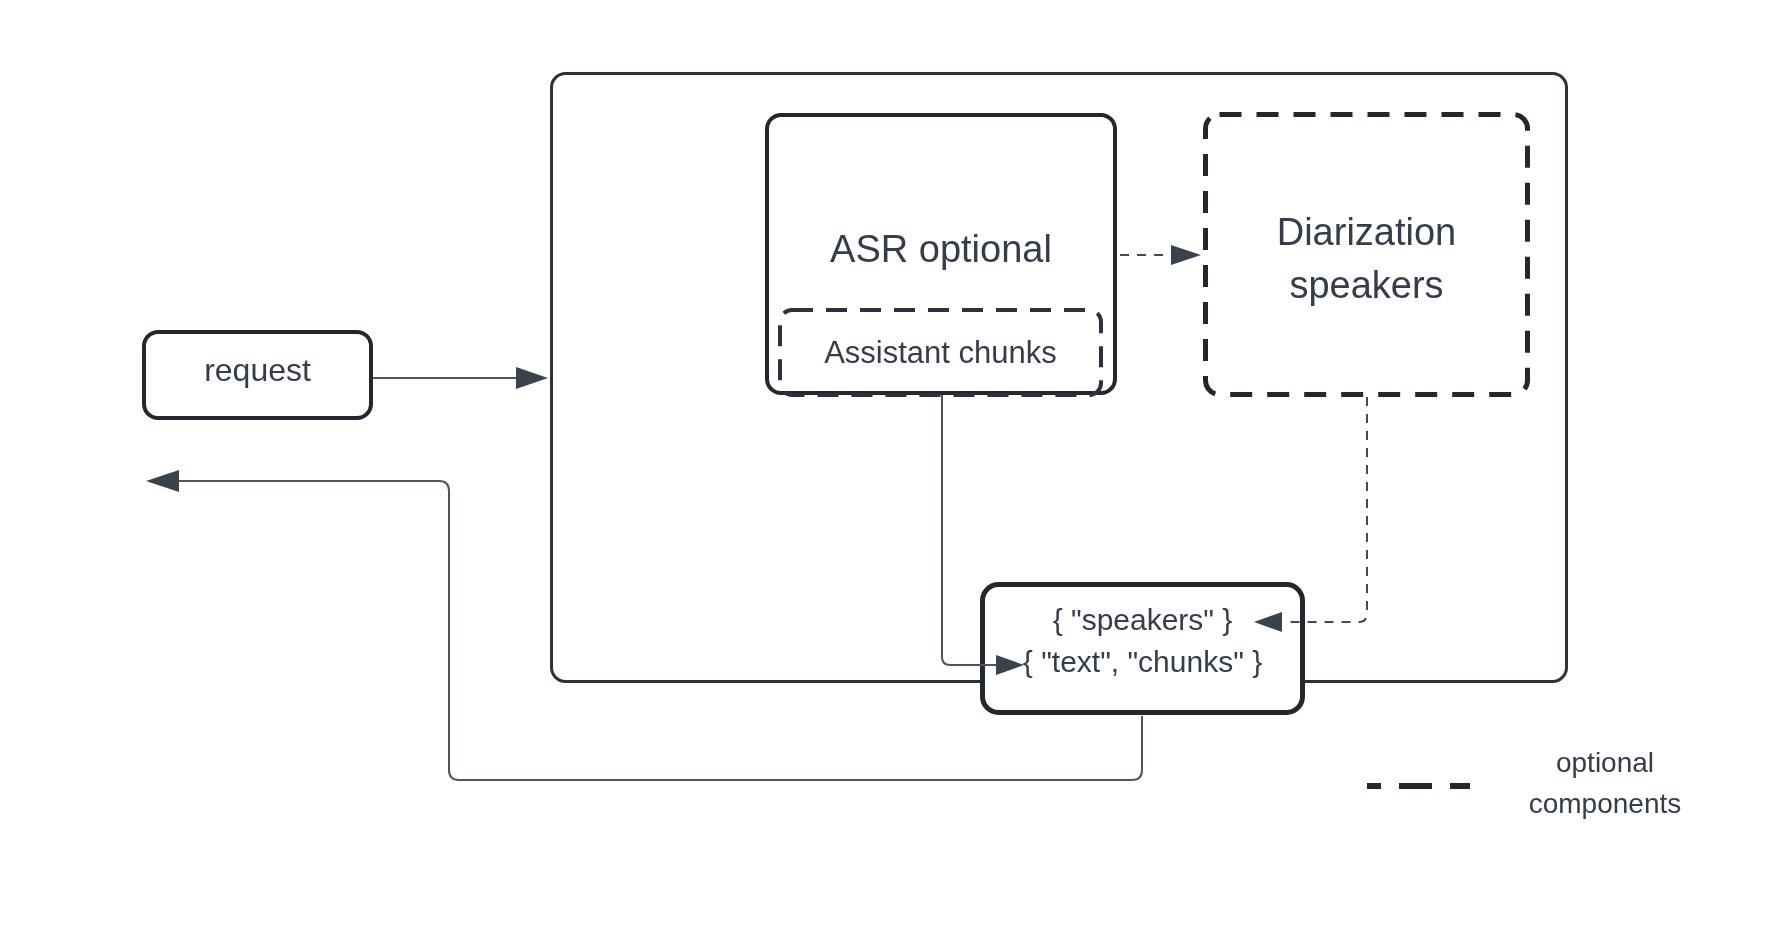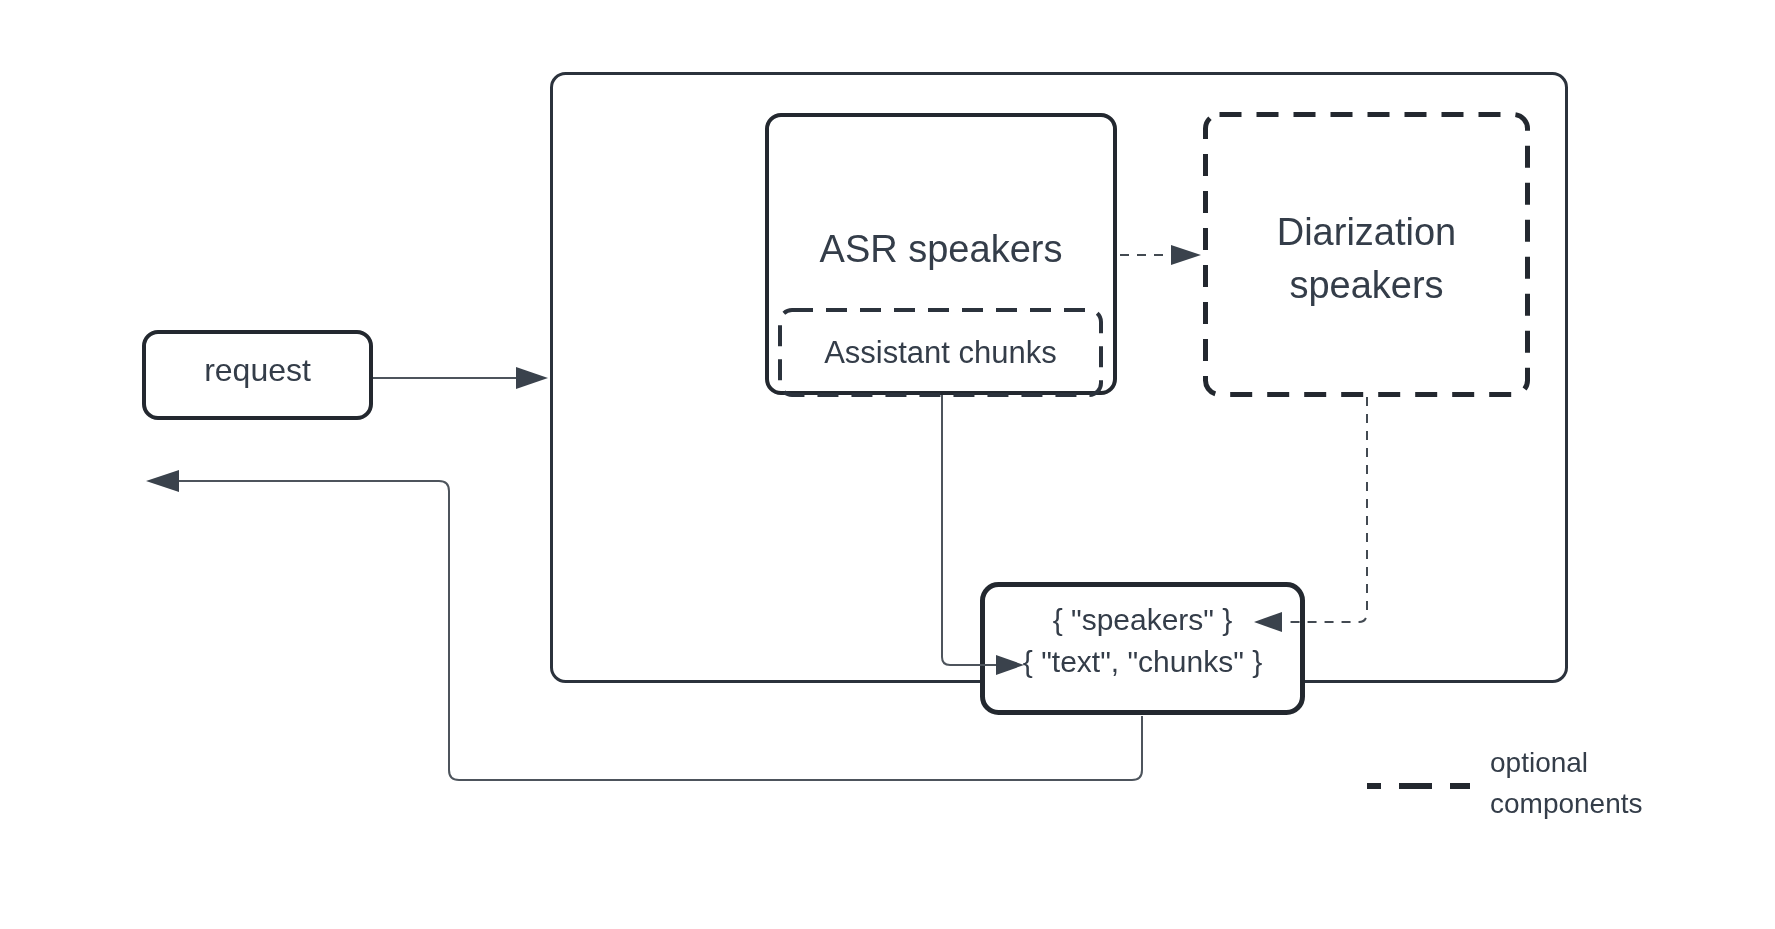--- a/index.html
+++ b/index.html
@@ -18,21 +18,21 @@
     white-space:pre;
     user-select:none;
   }
   .lbl-request{left:142px;top:330px;width:231px;height:80px;
     display:flex;align-items:center;justify-content:center;font-size:32px;}
   .lbl-predict{left:556px;top:352px;width:190px;font-size:38px;line-height:44px;}
   .lbl-asr{left:765px;top:229px;width:352px;font-size:38px;line-height:40px;}
   .lbl-assistant{left:778px;top:336px;width:325px;font-size:31px;line-height:34px;}
   .lbl-diarization{left:1203px;top:206px;width:327px;font-size:38px;line-height:53px;}
   .lbl-output{left:980px;top:599px;width:325px;font-size:30px;line-height:42px;}
-  .lbl-legend{left:1490px;top:742px;width:230px;font-size:28px;line-height:41px;text-align:left;}
+  .lbl-legend{left:1490px;top:742px;width:230px;font-size:28px;line-height:41px;text-align:center;}
 </style>
 </head>
 <body>
 
 <div class="canvas">
 
   <svg width="1775" height="929" viewBox="0 0 1775 929">
 
     <rect x="551.5" y="73.5" width="1015" height="608" rx="14" fill="#ffffff" stroke="#2b323c" stroke-width="3"></rect>
 
@@ -60,21 +60,21 @@
 
     <path d="M1142 716 L1142 770 Q1142 780 1132 780 L459 780 Q449 780 449 770 L449 491 Q449 481 439 481 L178 481" fill="none" stroke="#4d545c" stroke-width="2"></path>
     <polygon points="146,481 179,470 179,492" fill="#3a424c"></polygon>
 
     <path d="M1367 786 L1470 786" fill="none" stroke="#23282f" stroke-width="6" stroke-dasharray="14 18 33 18 20"></path>
   </svg>
 
   <div class="lbl lbl-request">request</div>
 
 
-  <div class="lbl lbl-asr">ASR speakers</div>
+  <div class="lbl lbl-asr">ASR optional</div>
 
   <div class="lbl lbl-assistant">Assistant chunks</div>
 
   <div class="lbl lbl-diarization"><span>Diarization</span><br><span>speakers</span></div>
 
   <div class="lbl lbl-output"><span>{ "speakers" }</span><br><span>{ "text", "chunks" }</span></div>
 
   <div class="lbl lbl-legend"><span>optional</span><br><span>components</span></div>
 
 </div>

